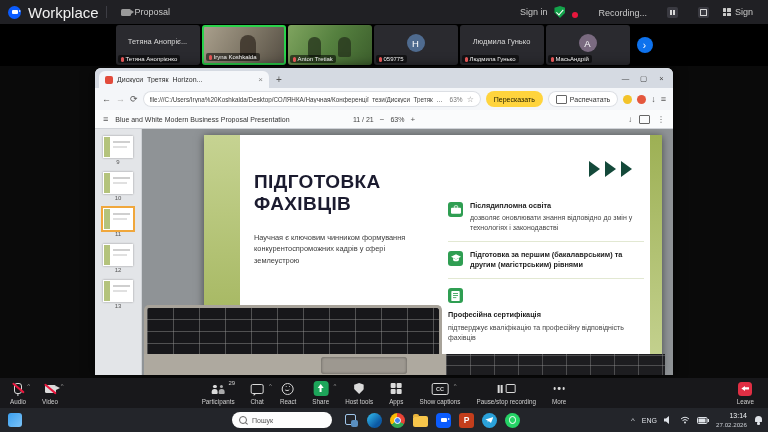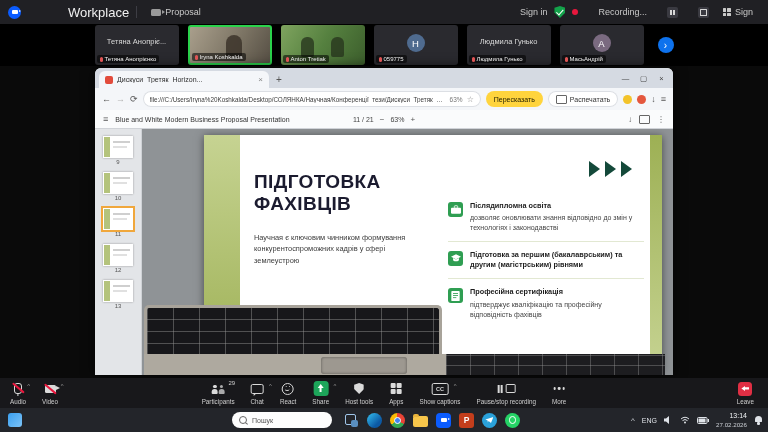--- a/index.html
+++ b/index.html
@@ -5,41 +5,41 @@
   html,body{margin:0;padding:0;background:#000;}
   #screen{position:relative;width:768px;height:432px;background:#000;overflow:hidden;
           font-family:"Liberation Sans",sans-serif;-webkit-font-smoothing:antialiased;}
 
   
   .topbar{position:absolute;top:0;left:0;right:0;height:24px;background:#202024;display:flex;
           align-items:center;padding:0 8px;gap:7px;color:#c9c9c9;font-size:9px;z-index:9;}
   .tb-logo{width:13px;height:13px;border-radius:50%;background:#0b5cff;display:flex;align-items:center;justify-content:center;}
   .tb-logo i{display:block;width:6px;height:4px;background:#fff;border-radius:1px;position:relative;}
   .tb-logo i::after{content:"";position:absolute;right:-3px;top:0.4px;border-top:1.6px solid transparent;border-bottom:1.6px solid transparent;border-left:2.6px solid #fff;}
-  .tb-brand{color:#f0f0f0;font-size:13px;margin-left:40px;}
+  .tb-brand{color:#f0f0f0;font-size:15px;}
   .tb-sep{width:1px;height:12px;background:#3d3d44;}
   .tb-tab{display:flex;align-items:center;gap:4px;padding:3px 7px;border-radius:4px;}
   .tb-tab.active{background:#3a3a41;color:#fff;}
   .tb-cam{width:10px;height:7px;background:#9a9a9a;border-radius:1.5px;position:relative;display:inline-block;}
   .tb-cam::after{content:"";position:absolute;right:-3.5px;top:1px;border-top:2.4px solid transparent;border-bottom:2.4px solid transparent;border-left:3.4px solid #9a9a9a;}
   .tb-screen{width:10px;height:7px;border:1.2px solid #35c05e;border-radius:1px;position:relative;display:inline-block;}
   .tb-screen::after{content:"";position:absolute;left:2px;right:2px;bottom:-3px;height:1.2px;background:#35c05e;}
   .tb-spacer{flex:1;}
   .tb-shield{width:11px;height:12px;background:#13a24a;clip-path:polygon(50% 0,100% 15%,100% 55%,50% 100%,0 55%,0 15%);display:flex;align-items:center;justify-content:center;}
   .tb-shield i{display:block;width:3px;height:5.5px;border-right:1.3px solid #fff;border-bottom:1.3px solid #fff;transform:rotate(42deg);margin-top:-2px;}
-  .rec-wrap{display:flex;align-items:center;gap:20px;}
+  .rec-wrap{display:flex;align-items:flex-end;gap:20px;}
   .rec-dot{width:6px;height:6px;border-radius:50%;background:#e8173d;}
   .mini-btn{width:11px;height:11px;background:#3a3a41;border-radius:2px;display:flex;align-items:center;justify-content:center;gap:1px;}
   .mini-btn .bar{width:1.6px;height:5px;background:#d6d6d6;}
   .mini-btn .sq{width:5px;height:5px;border:1.1px solid #d6d6d6;border-radius:0.5px;}
   .tb-grid{display:grid;grid-template-columns:3.5px 3.5px;gap:1px;}
   .tb-grid span{width:3.5px;height:3.5px;background:#c9c9c9;border-radius:0.5px;}
 
   
-  .strip{position:absolute;top:24px;left:0;right:0;height:42px;background:#000;display:flex;align-items:center;justify-content:center;gap:9px;}
+  .strip{position:absolute;top:24px;left:0;right:0;height:42px;background:#000;display:flex;align-items:center;justify-content:center;gap:2px;}
   .tile{position:relative;width:84px;height:40px;background:#2a2a2f;border-radius:3px;overflow:hidden;flex:none;}
   .tile.vid-iryna{background:linear-gradient(120deg,#a99f8c,#7d7565 55%,#564f44);border:2px solid #2ad24b;width:80px;height:36px;}
   .tile.vid-iryna::after{content:"";position:absolute;left:36px;top:8px;width:16px;height:22px;border-radius:8px 8px 2px 2px;background:rgba(60,52,42,.85);}
   .tile.vid-anton{background:linear-gradient(120deg,#7fa45f,#55803f 50%,#3c5e2c);}
   .tile.vid-anton::after{content:"";position:absolute;left:20px;top:12px;width:13px;height:20px;border-radius:6px 6px 2px 2px;background:rgba(40,55,30,.8);box-shadow:30px 0 0 rgba(40,55,30,.8);}
   .center-name{position:absolute;inset:0 0 8px 0;display:flex;align-items:center;justify-content:center;font-size:7.5px;color:#d8d8d8;text-align:center;padding:0 3px;}
   .avatar{position:absolute;left:50%;top:45%;transform:translate(-50%,-50%);width:18px;height:18px;border-radius:50%;display:flex;align-items:center;justify-content:center;font-size:9.5px;color:#fff;}
   .av-blue{background:#4f6b8f;} .av-grey{background:#7a6a80;}
   .nm{position:absolute;left:2px;bottom:2px;display:flex;align-items:center;gap:2px;background:rgba(0,0,0,.55);border-radius:2px;padding:1px 3px;font-size:6px;color:#f0f0f0;max-width:76px;white-space:nowrap;overflow:hidden;z-index:2;}
   .mic-dot{width:3px;height:5px;background:#e05555;border-radius:1.5px;flex:none;}
@@ -87,21 +87,21 @@
   
   .slide{position:absolute;left:62px;top:6px;width:458px;height:236px;background:#fff;box-shadow:0 1px 8px rgba(0,0,0,.5);}
   .band-l{position:absolute;left:0;top:0;bottom:0;width:36px;background:linear-gradient(180deg,#c6d392,#9db054);}
   .band-r{position:absolute;right:0;top:0;bottom:0;width:12px;background:linear-gradient(180deg,#9db054,#c6d392);}
   .chevrons{position:absolute;top:26px;right:30px;display:flex;gap:5px;}
   .chev{width:0;height:0;border-top:8px solid transparent;border-bottom:8px solid transparent;border-left:11px solid #14493a;}
   .s-title{position:absolute;left:50px;top:36px;font-size:19px;font-weight:bold;color:#1b1b2f;line-height:1.16;white-space:pre-line;letter-spacing:.4px;}
   .s-intro{position:absolute;left:50px;top:97px;width:168px;font-size:7.4px;color:#3a3a3a;line-height:1.55;}
   .s-items{position:absolute;left:244px;top:58px;width:196px;display:flex;flex-direction:column;}
   .s-item{display:flex;gap:7px;padding:8px 0;border-bottom:1px solid #e2e8d2;}
-  .s-item:last-child{border-bottom:none;}
+  .s-item:last-child{border-bottom:none;flex-direction:column;}
   .s-ico{width:15px;height:15px;min-width:15px;border-radius:3px;background:#2f9e52;display:flex;align-items:center;justify-content:center;margin-top:1px;}
   .s-item-t{font-size:7.3px;font-weight:bold;color:#1d1d1d;line-height:1.38;}
   .s-item-x{font-size:7px;color:#454545;line-height:1.45;margin-top:2px;}
   .s-item-x:empty{display:none;}
 
   
   .kb-top{position:absolute;left:2px;bottom:20px;width:55%;height:48px;border:3px solid #a8a39a;border-bottom:none;border-radius:5px 5px 0 0;
           background-color:#17171a;
           background-image:repeating-linear-gradient(90deg,rgba(150,150,150,.45) 0 1px,transparent 1px 26px),
                            repeating-linear-gradient(0deg,rgba(150,150,150,.45) 0 1px,transparent 1px 12px);}

